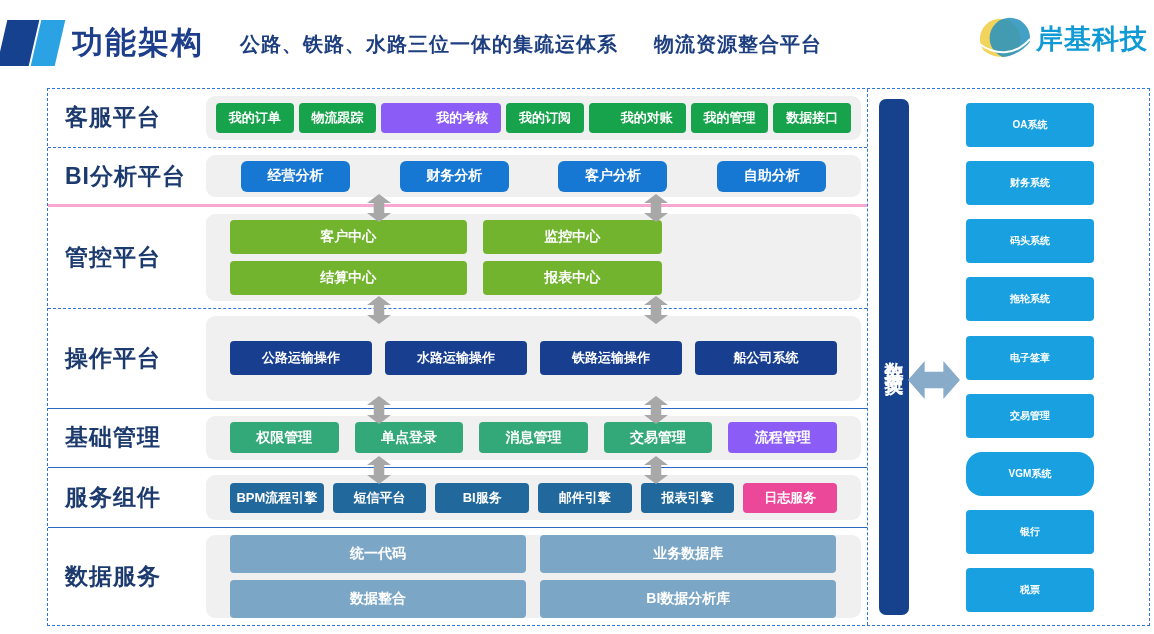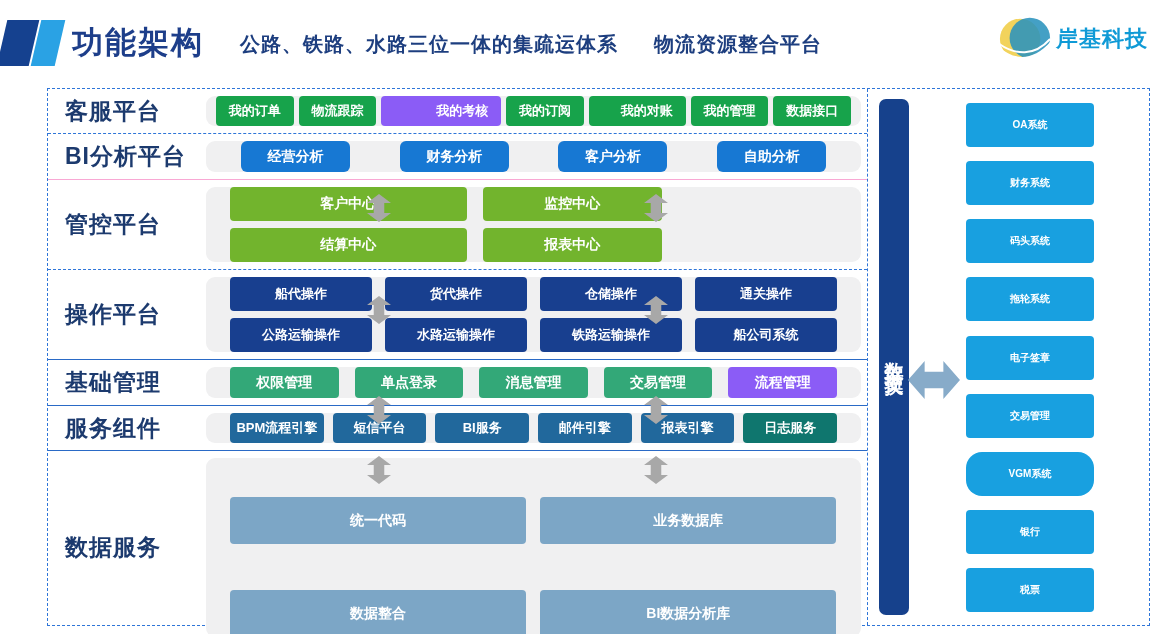--- a/index.html
+++ b/index.html
@@ -5,31 +5,31 @@
   html,body{margin:0;padding:0;background:#ffffff;}
   body{width:1154px;height:634px;overflow:hidden;font-family:"Liberation Sans","DejaVu Sans",sans-serif;position:relative;}
 
   
   .header{position:absolute;left:0;top:0;width:1154px;height:80px;}
   .deco-dark{position:absolute;left:2px;top:20px;width:32px;height:46px;background:#15418f;transform:skewX(-13deg);}
   .deco-light{position:absolute;left:36px;top:20px;width:24px;height:46px;background:#2aa2e4;transform:skewX(-13deg);}
   .page-title{position:absolute;left:72px;top:22px;font-size:31px;font-weight:bold;color:#1d3e8a;letter-spacing:2px;}
   .page-subtitle{position:absolute;left:240px;top:31px;font-size:20px;font-weight:bold;color:#1d3e7f;display:flex;gap:36px;letter-spacing:1px;}
   .logo{position:absolute;right:6px;top:12px;display:flex;align-items:center;gap:4px;}
-  .logo-text{font-size:22px;font-weight:bold;color:#0f9ad6;letter-spacing:1px;}
+  .logo-text{font-size:27px;font-weight:bold;color:#0f9ad6;letter-spacing:1px;}
 
   
   .board{position:absolute;left:47px;top:88px;width:1103px;height:538px;border:1px dashed #2e75d8;box-sizing:border-box;}
 
   .left-stack{position:absolute;left:0;top:0;width:819px;height:100%;display:flex;flex-direction:column;}
   .divider-v{position:absolute;left:819px;top:0;bottom:0;width:0;border-left:1px dashed #2e75d8;}
 
   .row{display:flex;box-sizing:border-box;}
   .r1{height:59px;border-bottom:1px dashed #2e75d8;}
-  .r2{height:60px;border-bottom:1px solid #f9a8d4;}
+  .r2{height:60px;border-bottom:3px solid #f9a8d4;}
   .r3{height:102px;border-bottom:1px dashed #2e75d8;}
   .r4{height:100px;border-bottom:1px solid #2a6ac6;}
   .r5{height:60px;border-bottom:1px solid #2a6ac6;}
   .r6{height:60px;border-bottom:1px solid #2a6ac6;}
   .r7{flex:1;}
 
   .row-label{width:158px;box-sizing:border-box;display:flex;align-items:center;padding-left:17px;
     font-size:23px;font-weight:bold;color:#1c3a6e;letter-spacing:1px;flex:none;}
 
   .tray{flex:1;margin:7px 6px 7px 0;background:#f0f0f1;border-radius:9px;
@@ -48,21 +48,21 @@
   .r3 .btn:nth-child(1){width:39%;}
   .r3 .btn:nth-child(2){width:29.5%;}
   .r3 .btn:nth-child(3){width:25%;}
   .r4 .line{gap:13px;}
   .r4 .btn{flex:1;height:34px;font-size:13px;}
   .r5 .line{gap:16px;}
   .r5 .btn{flex:1;}
   .r6 .line{gap:9px;}
   .r6 .btn{flex:1;font-size:13px;height:30px;}
   .r7 .line{gap:14px;}
-  .r7 .btn{width:48.8%;height:47px;margin-top:39px;}
+  .r7 .btn{width:48.8%;height:38px;}
 
   
   .v-arrow{position:absolute;width:24px;height:28px;background:#a8a8a8;z-index:3;
     clip-path:polygon(50% 0,100% 32%,72% 32%,72% 68%,100% 68%,50% 100%,0 68%,28% 68%,28% 32%,0 32%);}
 
   
   .right-section{position:absolute;left:820px;top:0;right:0;bottom:0;}
   .exchange-bar{position:absolute;left:11px;top:10px;bottom:10px;width:30px;border-radius:7px;
     display:flex;align-items:center;justify-content:center;}
   .exchange-label{writing-mode:vertical-rl;color:#fff;font-size:19px;font-weight:bold;letter-spacing:5px;}
@@ -132,26 +132,20 @@
           <div class="line">
             <button class="btn" style="background: rgb(114, 180, 45);">结算中心</button>
             <button class="btn" style="background: rgb(114, 180, 45);">报表中心</button>
           </div>
         </div>
       </div>
       <div class="row r4">
         <div class="row-label">操作平台</div>
         <div class="tray">
           <div class="line">
-            <button class="btn" style="background: rgb(24, 63, 143);">船代操作</button>
-            <button class="btn" style="background: rgb(24, 63, 143);">货代操作</button>
-            <button class="btn" style="background: rgb(24, 63, 143);">仓储操作</button>
-            <button class="btn" style="background: rgb(24, 63, 143);">通关操作</button>
-          </div>
-          <div class="line">
             <button class="btn" style="background: rgb(24, 63, 143);">公路运输操作</button>
             <button class="btn" style="background: rgb(24, 63, 143);">水路运输操作</button>
             <button class="btn" style="background: rgb(24, 63, 143);">铁路运输操作</button>
             <button class="btn" style="background: rgb(24, 63, 143);">船公司系统</button>
           </div>
         </div>
       </div>
       <div class="row r5">
         <div class="row-label">基础管理</div>
         <div class="tray">
@@ -166,21 +160,21 @@
       </div>
       <div class="row r6">
         <div class="row-label">服务组件</div>
         <div class="tray">
           <div class="line">
             <button class="btn" style="background: rgb(33, 104, 156);">BPM流程引擎</button>
             <button class="btn" style="background: rgb(33, 104, 156);">短信平台</button>
             <button class="btn" style="background: rgb(33, 104, 156);">BI服务</button>
             <button class="btn" style="background: rgb(33, 104, 156);">邮件引擎</button>
             <button class="btn" style="background: rgb(33, 104, 156);">报表引擎</button>
-            <button class="btn" style="background: #0f766e;">日志服务</button>
+            <button class="btn" style="background: #ec4899;">日志服务</button>
           </div>
         </div>
       </div>
       <div class="row r7">
         <div class="row-label">数据服务</div>
         <div class="tray">
           <div class="line">
             <button class="btn" style="background: rgb(124, 166, 198);">统一代码</button>
             <button class="btn" style="background: rgb(124, 166, 198);">业务数据库</button>
           </div>

